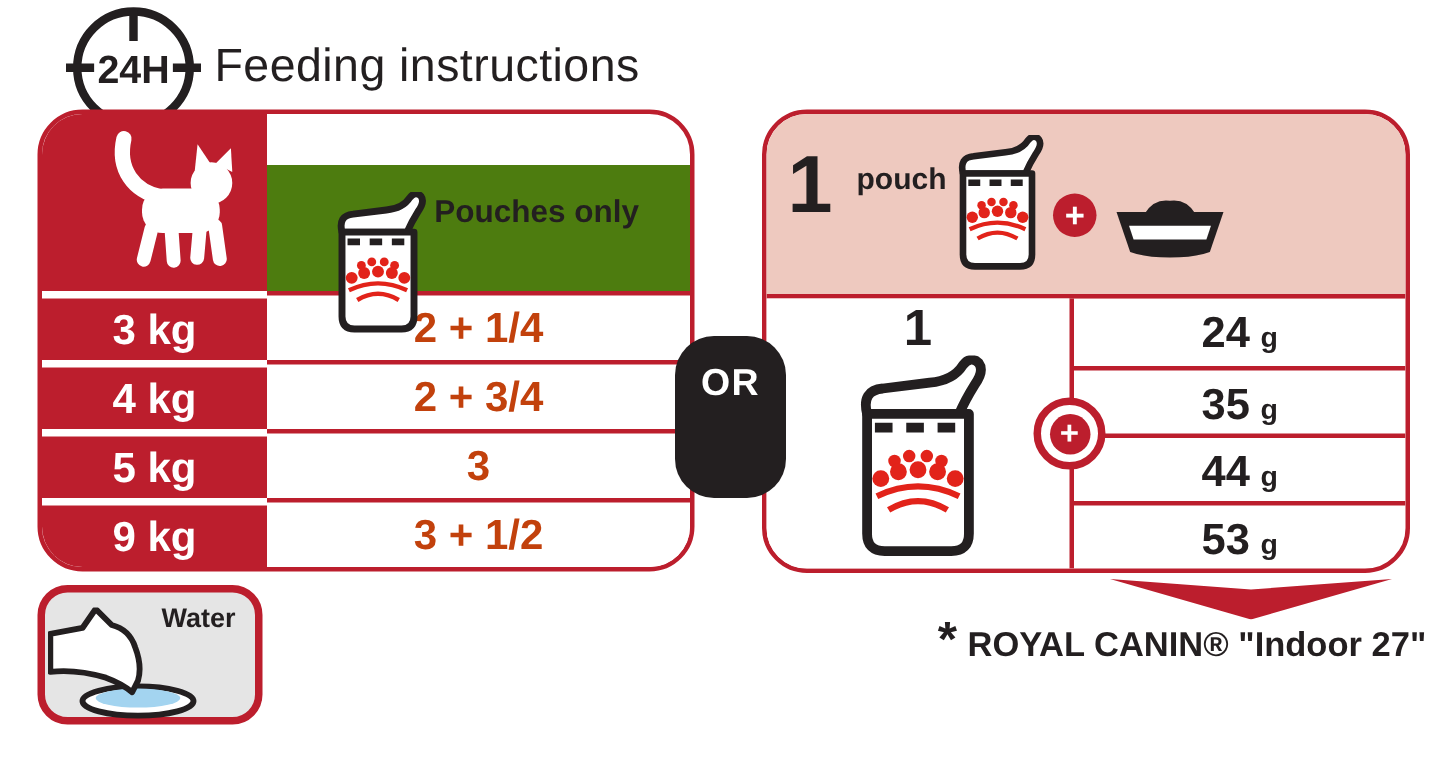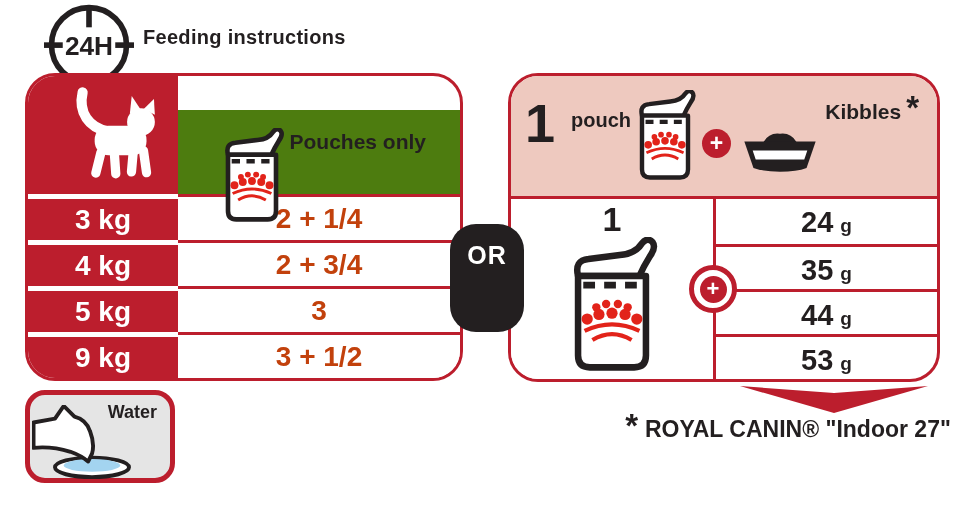--- a/index.html
+++ b/index.html
@@ -4,21 +4,21 @@
 <style>
   html,body { margin:0; padding:0; background:#ffffff; }
   .stage {
     position:relative; width:957px; height:508px; overflow:hidden;
     background:#ffffff; font-family:"Liberation Sans", sans-serif; color:#231F20;
   }
   .abs { position:absolute; }
 
   
   .clock { left:44px; top:1px; width:90px; height:92px; z-index:1; }
-  .feeding-title { left:143px; top:26px; font-size:20px; font-weight:bold; letter-spacing:.3px; }
+  .feeding-title { left:143px; top:26px; font-size:31px; font-weight:normal; letter-spacing:.3px; }
 
   
   .panel {
     border:3px solid #BC1E2D; border-radius:30px; overflow:hidden;
     background:#fff; z-index:2; box-sizing:border-box;
   }
   .left-panel  { left:25px;  top:73px; width:438px; height:308px; }
   .right-panel { left:508px; top:73px; width:432px; height:309px; }
 
   
@@ -188,23 +188,20 @@
         <path d="M21,78 Q36,69 51,78" stroke="#E2231A" stroke-width="3.2" fill="none"></path>
       </svg>
       <div class="plus-disc">
         <span>+</span>
       </div>
       <svg class="bowl" viewBox="0 0 100 58">
         <path d="M28,16 Q36,3 50,5 Q64,3 72,16 Z" fill="#231F20"></path>
         <path d="M3,15 L97,15 L85,50 Q72,55 50,55 Q28,55 15,50 Z" fill="#231F20"></path>
         <path d="M14,27 L86,27 L82,39 L18,39 Z" fill="#ffffff"></path>
       </svg>
-      <div class="kibbles">
-        <span>Kibbles</span><span class="kib-star">*</span>
-      </div>
     </div>
 
     <div class="rp-body">
       <div class="rp-pouch-cell">
         <div class="big-one">1</div>
         <svg class="pouch-lg" viewBox="0 0 72 104">
           <path d="M10,29 Q7,17 18,16 L42,13 Q54,12 59,4 Q63,-1 67,3 Q70,7 65,14 Q60,22 57,29 Z" fill="#fff" stroke="#231F20" stroke-width="5" stroke-linejoin="round"></path>
           <path d="M10,29 L62,29 L62,90 Q62,99 53,99 L19,99 Q10,99 10,90 Z" fill="#fff" stroke="#231F20" stroke-width="5" stroke-linejoin="round"></path>
           <line x1="14" y1="36" x2="58" y2="36" stroke="#231F20" stroke-width="5" stroke-dasharray="9 7"></line>
           <g fill="#E2231A">

